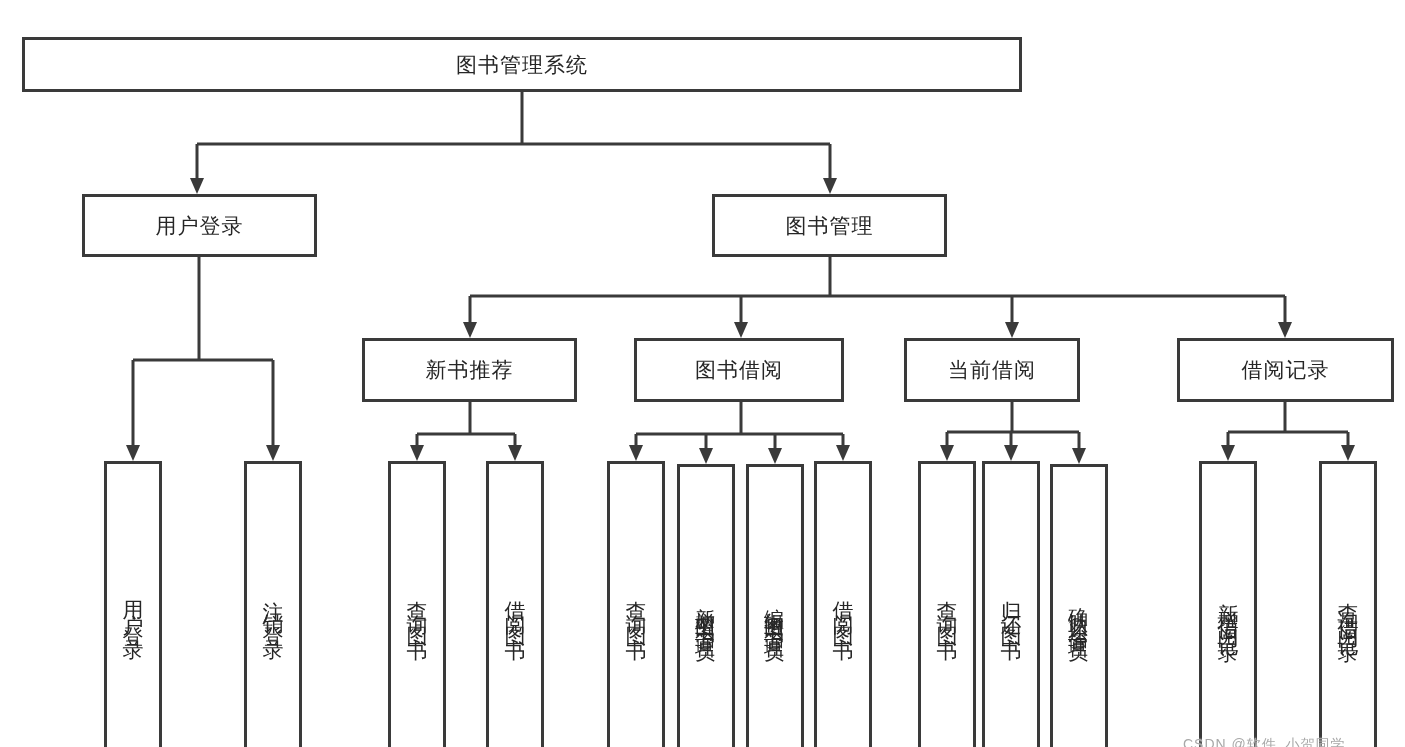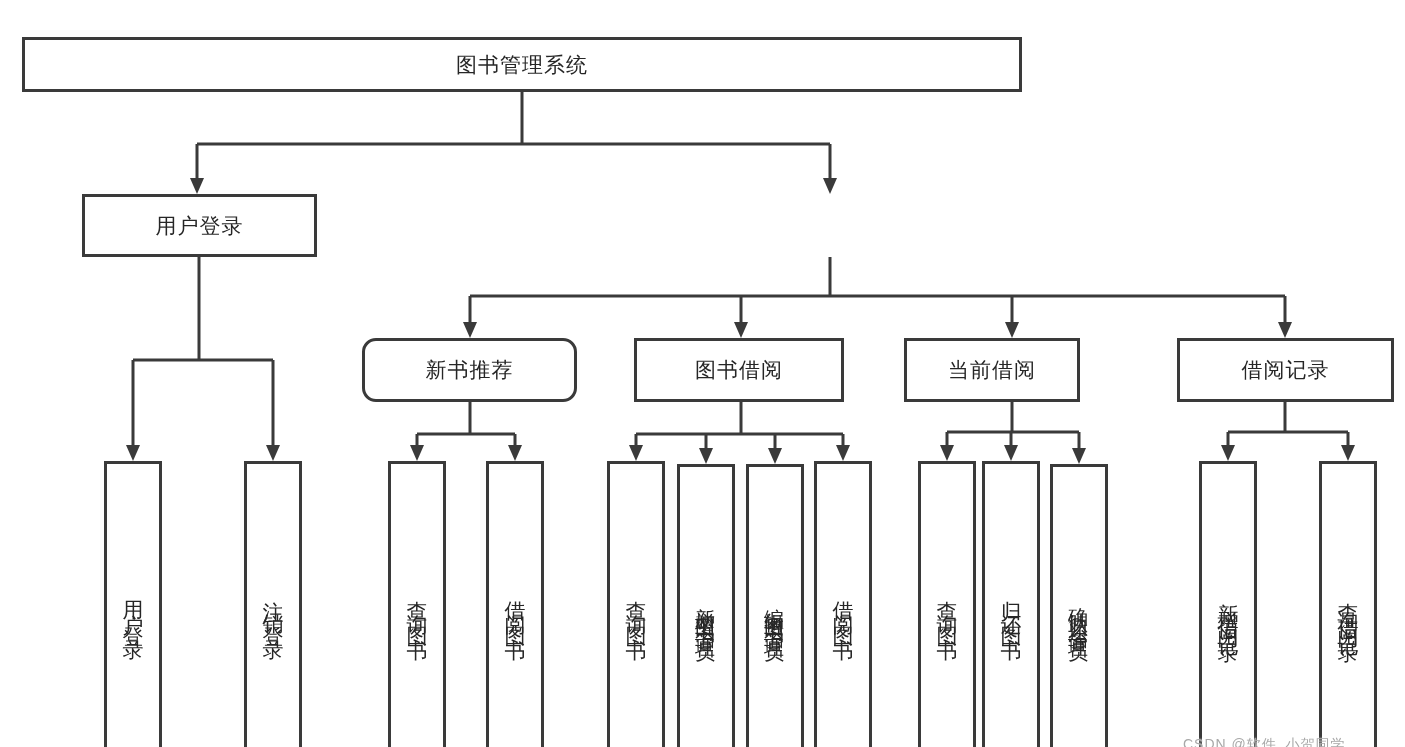--- a/index.html
+++ b/index.html
@@ -70,22 +70,25 @@
     <polygon points="1341,421 1355,421 1348,437"></polygon>
   </svg>
 
   <div class="box" style="left:22px;top:13px;width:1000px;height:55px;">
     <span>图书管理系统</span>
   </div>
 
   <div class="box" style="left:82px;top:170px;width:235px;height:63px;">
     <span>用户登录</span>
   </div>
+  <div class="box" style="left:712px;top:170px;width:235px;height:63px;">
+    <span>图书管理</span>
+  </div>
 
-  <div class="box" style="left:362px;top:314px;width:215px;height:64px;border-radius:14px;">
+  <div class="box" style="left:362px;top:314px;width:215px;height:64px;">
     <span>新书推荐</span>
   </div>
   <div class="box" style="left:634px;top:314px;width:210px;height:64px;">
     <span>图书借阅</span>
   </div>
   <div class="box" style="left:904px;top:314px;width:176px;height:64px;">
     <span>当前借阅</span>
   </div>
   <div class="box" style="left:1177px;top:314px;width:217px;height:64px;">
     <span>借阅记录</span>

